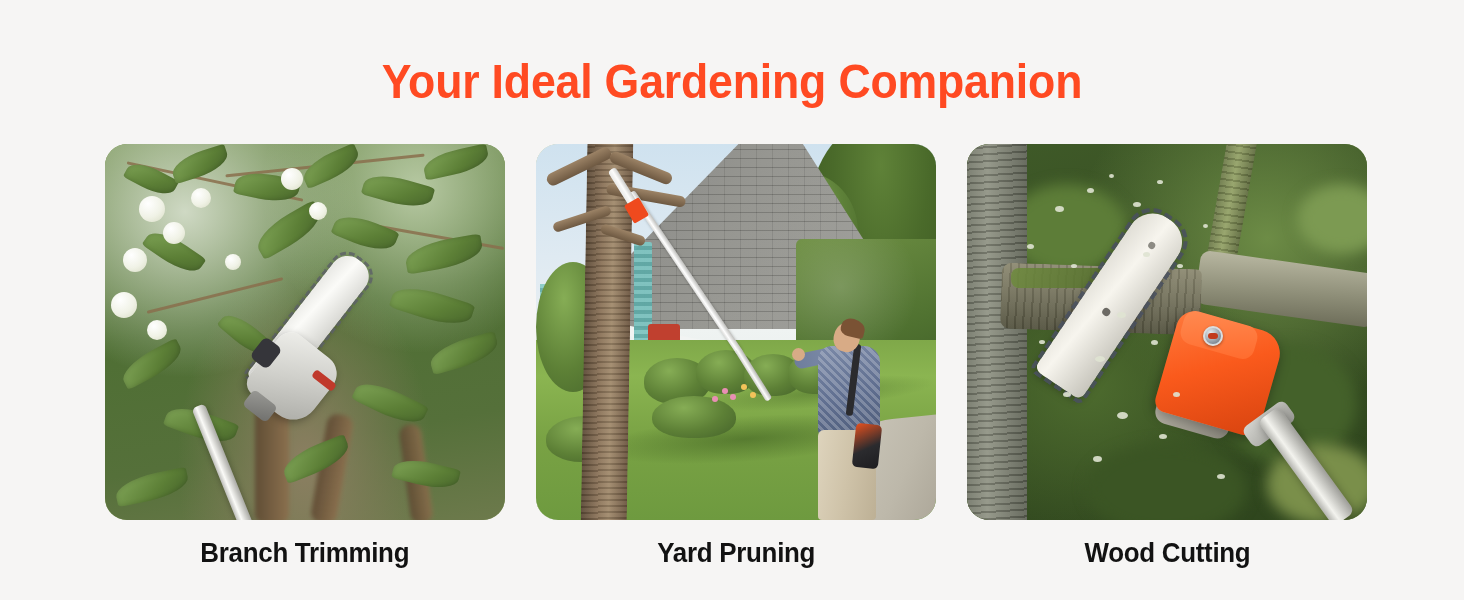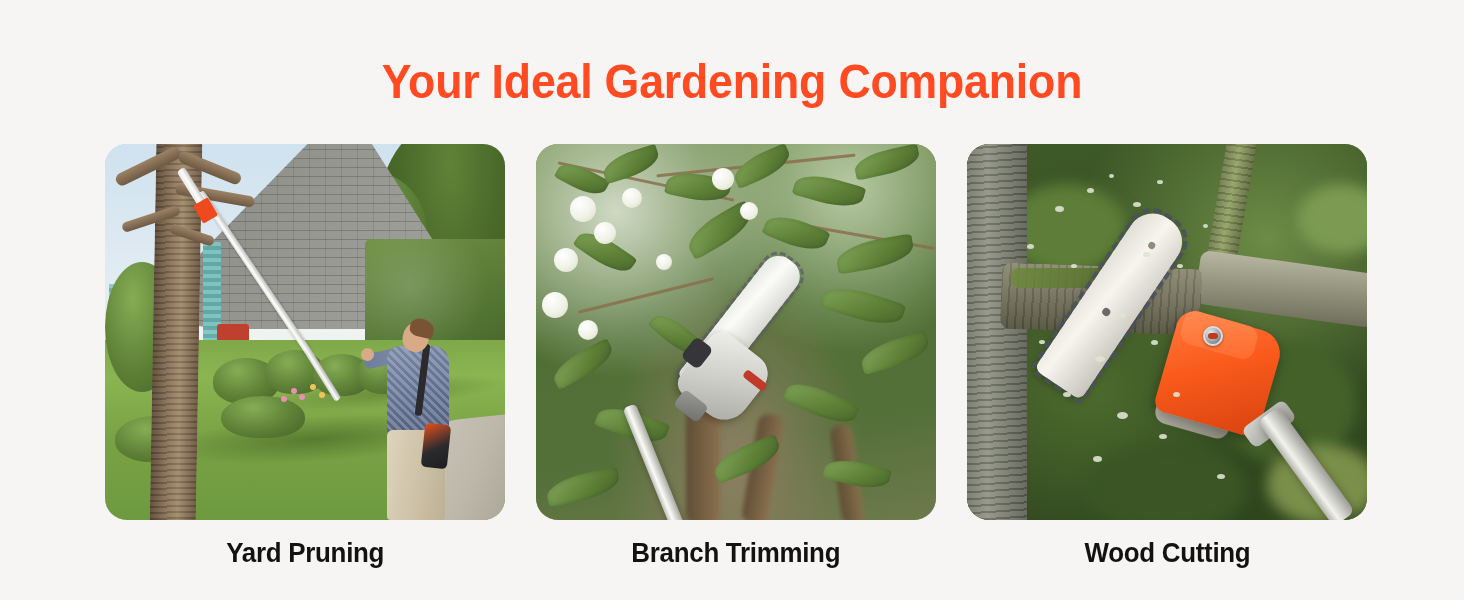--- a/index.html
+++ b/index.html
@@ -606,83 +606,20 @@
   }
 </style>
 </head>
 <body>
 
 <div class="banner">
 
   <div class="headline">Your Ideal Gardening Companion</div>
 
   <div class="cards">
-
-    <div class="card">
-      <div class="photo">
-        <div class="photo-inner">
-          <div class="p1-sky"></div>
-
-          <div class="p1-conifer"></div>
-          <div class="p1-conifer2"></div>
-
-          <div class="p1-roof"></div>
-          <div class="p1-house"></div>
-          <div class="p1-roof-edge"></div>
-          <div class="p1-window"></div>
-          <div class="p1-shutter"></div>
-          <div class="p1-shutter2"></div>
-          <div class="p1-redbox"></div>
-
-          <div class="p1-hedge-right"></div>
-          <div class="p1-hedge-strip"></div>
-
-          <div class="p1-lawn"></div>
-          <div class="p1-lawn-shadow"></div>
-          <div class="p1-lawn-shadow2"></div>
-          <div class="p1-path"></div>
-
-          <div class="p1-shrub" style="left:108px; top:214px; width:66px; height:46px;"></div>
-          <div class="p1-shrub" style="left:160px; top:206px; width:60px; height:44px;"></div>
-          <div class="p1-shrub" style="left:208px; top:210px; width:58px; height:42px;"></div>
-          <div class="p1-shrub" style="left:252px; top:208px; width:56px; height:42px;"></div>
-          <div class="p1-shrub" style="left:116px; top:252px; width:84px; height:42px;"></div>
-          <div class="p1-shrub" style="left:10px; top:272px; width:80px; height:46px;"></div>
-          <div class="p1-shrub" style="left:0px; top:118px; width:74px; height:130px; border-radius:50%;"></div>
-
-          <div class="p1-flower" style="left:186px; top:244px;"></div>
-          <div class="p1-flower" style="left:194px; top:250px;"></div>
-          <div class="p1-flower" style="left:176px; top:252px;"></div>
-          <div class="p1-flower" style="left:205px; top:240px; background:#f2c35a;"></div>
-          <div class="p1-flower" style="left:214px; top:248px; background:#f2c35a;"></div>
-
-          <div class="p1-trunk"></div>
-          <div class="p1-branch" style="left:8px; top:16px; width:70px; height:13px; transform:rotate(-26deg);"></div>
-          <div class="p1-branch" style="left:72px; top:18px; width:66px; height:12px; transform:rotate(22deg);"></div>
-          <div class="p1-branch" style="left:70px; top:46px; width:80px; height:11px; transform:rotate(10deg);"></div>
-          <div class="p1-branch" style="left:16px; top:70px; width:60px; height:10px; transform:rotate(-18deg);"></div>
-          <div class="p1-branch" style="left:64px; top:86px; width:46px; height:10px; transform:rotate(18deg);"></div>
-
-          <div class="p1-pole"></div>
-          <div class="p1-pole2"></div>
-          <div class="p1-bar"></div>
-          <div class="p1-head"></div>
-
-          <div class="p1-person-arm"></div>
-          <div class="p1-person-hand"></div>
-          <div class="p1-person-shirt"></div>
-          <div class="p1-person-strap"></div>
-          <div class="p1-person-head"></div>
-          <div class="p1-person-hair"></div>
-          <div class="p1-person-pants"></div>
-          <div class="p1-person-tool"></div>
-        </div>
-      </div>
-      <div class="card-caption">Yard Pruning</div>
-    </div>
 
     <div class="card">
       <div class="photo">
         <div class="photo-inner">
           <div class="p2-bg"></div>
 
           <div class="p2-trunk" style="left:150px; top:250px; width:34px; height:130px;"></div>
           <div class="p2-trunk" style="left:214px; top:270px; width:26px; height:110px; transform:rotate(10deg);"></div>
           <div class="p2-trunk" style="left:300px; top:280px; width:22px; height:100px; transform:rotate(-8deg);"></div>
 
@@ -727,20 +664,83 @@
             <div class="p2-sawdot"></div>
           </div>
           <div class="p2-motor"></div>
           <div class="p2-motor-dark"></div>
           <div class="p2-motor-red"></div>
           <div class="p2-collar"></div>
           <div class="p2-pole"></div>
         </div>
       </div>
       <div class="card-caption">Branch Trimming</div>
+    </div>
+
+    <div class="card">
+      <div class="photo">
+        <div class="photo-inner">
+          <div class="p1-sky"></div>
+
+          <div class="p1-conifer"></div>
+          <div class="p1-conifer2"></div>
+
+          <div class="p1-roof"></div>
+          <div class="p1-house"></div>
+          <div class="p1-roof-edge"></div>
+          <div class="p1-window"></div>
+          <div class="p1-shutter"></div>
+          <div class="p1-shutter2"></div>
+          <div class="p1-redbox"></div>
+
+          <div class="p1-hedge-right"></div>
+          <div class="p1-hedge-strip"></div>
+
+          <div class="p1-lawn"></div>
+          <div class="p1-lawn-shadow"></div>
+          <div class="p1-lawn-shadow2"></div>
+          <div class="p1-path"></div>
+
+          <div class="p1-shrub" style="left:108px; top:214px; width:66px; height:46px;"></div>
+          <div class="p1-shrub" style="left:160px; top:206px; width:60px; height:44px;"></div>
+          <div class="p1-shrub" style="left:208px; top:210px; width:58px; height:42px;"></div>
+          <div class="p1-shrub" style="left:252px; top:208px; width:56px; height:42px;"></div>
+          <div class="p1-shrub" style="left:116px; top:252px; width:84px; height:42px;"></div>
+          <div class="p1-shrub" style="left:10px; top:272px; width:80px; height:46px;"></div>
+          <div class="p1-shrub" style="left:0px; top:118px; width:74px; height:130px; border-radius:50%;"></div>
+
+          <div class="p1-flower" style="left:186px; top:244px;"></div>
+          <div class="p1-flower" style="left:194px; top:250px;"></div>
+          <div class="p1-flower" style="left:176px; top:252px;"></div>
+          <div class="p1-flower" style="left:205px; top:240px; background:#f2c35a;"></div>
+          <div class="p1-flower" style="left:214px; top:248px; background:#f2c35a;"></div>
+
+          <div class="p1-trunk"></div>
+          <div class="p1-branch" style="left:8px; top:16px; width:70px; height:13px; transform:rotate(-26deg);"></div>
+          <div class="p1-branch" style="left:72px; top:18px; width:66px; height:12px; transform:rotate(22deg);"></div>
+          <div class="p1-branch" style="left:70px; top:46px; width:80px; height:11px; transform:rotate(10deg);"></div>
+          <div class="p1-branch" style="left:16px; top:70px; width:60px; height:10px; transform:rotate(-18deg);"></div>
+          <div class="p1-branch" style="left:64px; top:86px; width:46px; height:10px; transform:rotate(18deg);"></div>
+
+          <div class="p1-pole"></div>
+          <div class="p1-pole2"></div>
+          <div class="p1-bar"></div>
+          <div class="p1-head"></div>
+
+          <div class="p1-person-arm"></div>
+          <div class="p1-person-hand"></div>
+          <div class="p1-person-shirt"></div>
+          <div class="p1-person-strap"></div>
+          <div class="p1-person-head"></div>
+          <div class="p1-person-hair"></div>
+          <div class="p1-person-pants"></div>
+          <div class="p1-person-tool"></div>
+        </div>
+      </div>
+      <div class="card-caption">Yard Pruning</div>
     </div>
 
     <div class="card">
       <div class="photo">
         <div class="photo-inner">
           <div class="p3-bg"></div>
 
           <div class="p3-blur" style="left:40px; top:40px; width:120px; height:90px; background:#5d7d38;"></div>
           <div class="p3-blur" style="left:250px; top:200px; width:140px; height:120px; background:#44612a;"></div>
           <div class="p3-blur" style="left:120px; top:300px; width:160px; height:90px; background:#3b5524;"></div>

